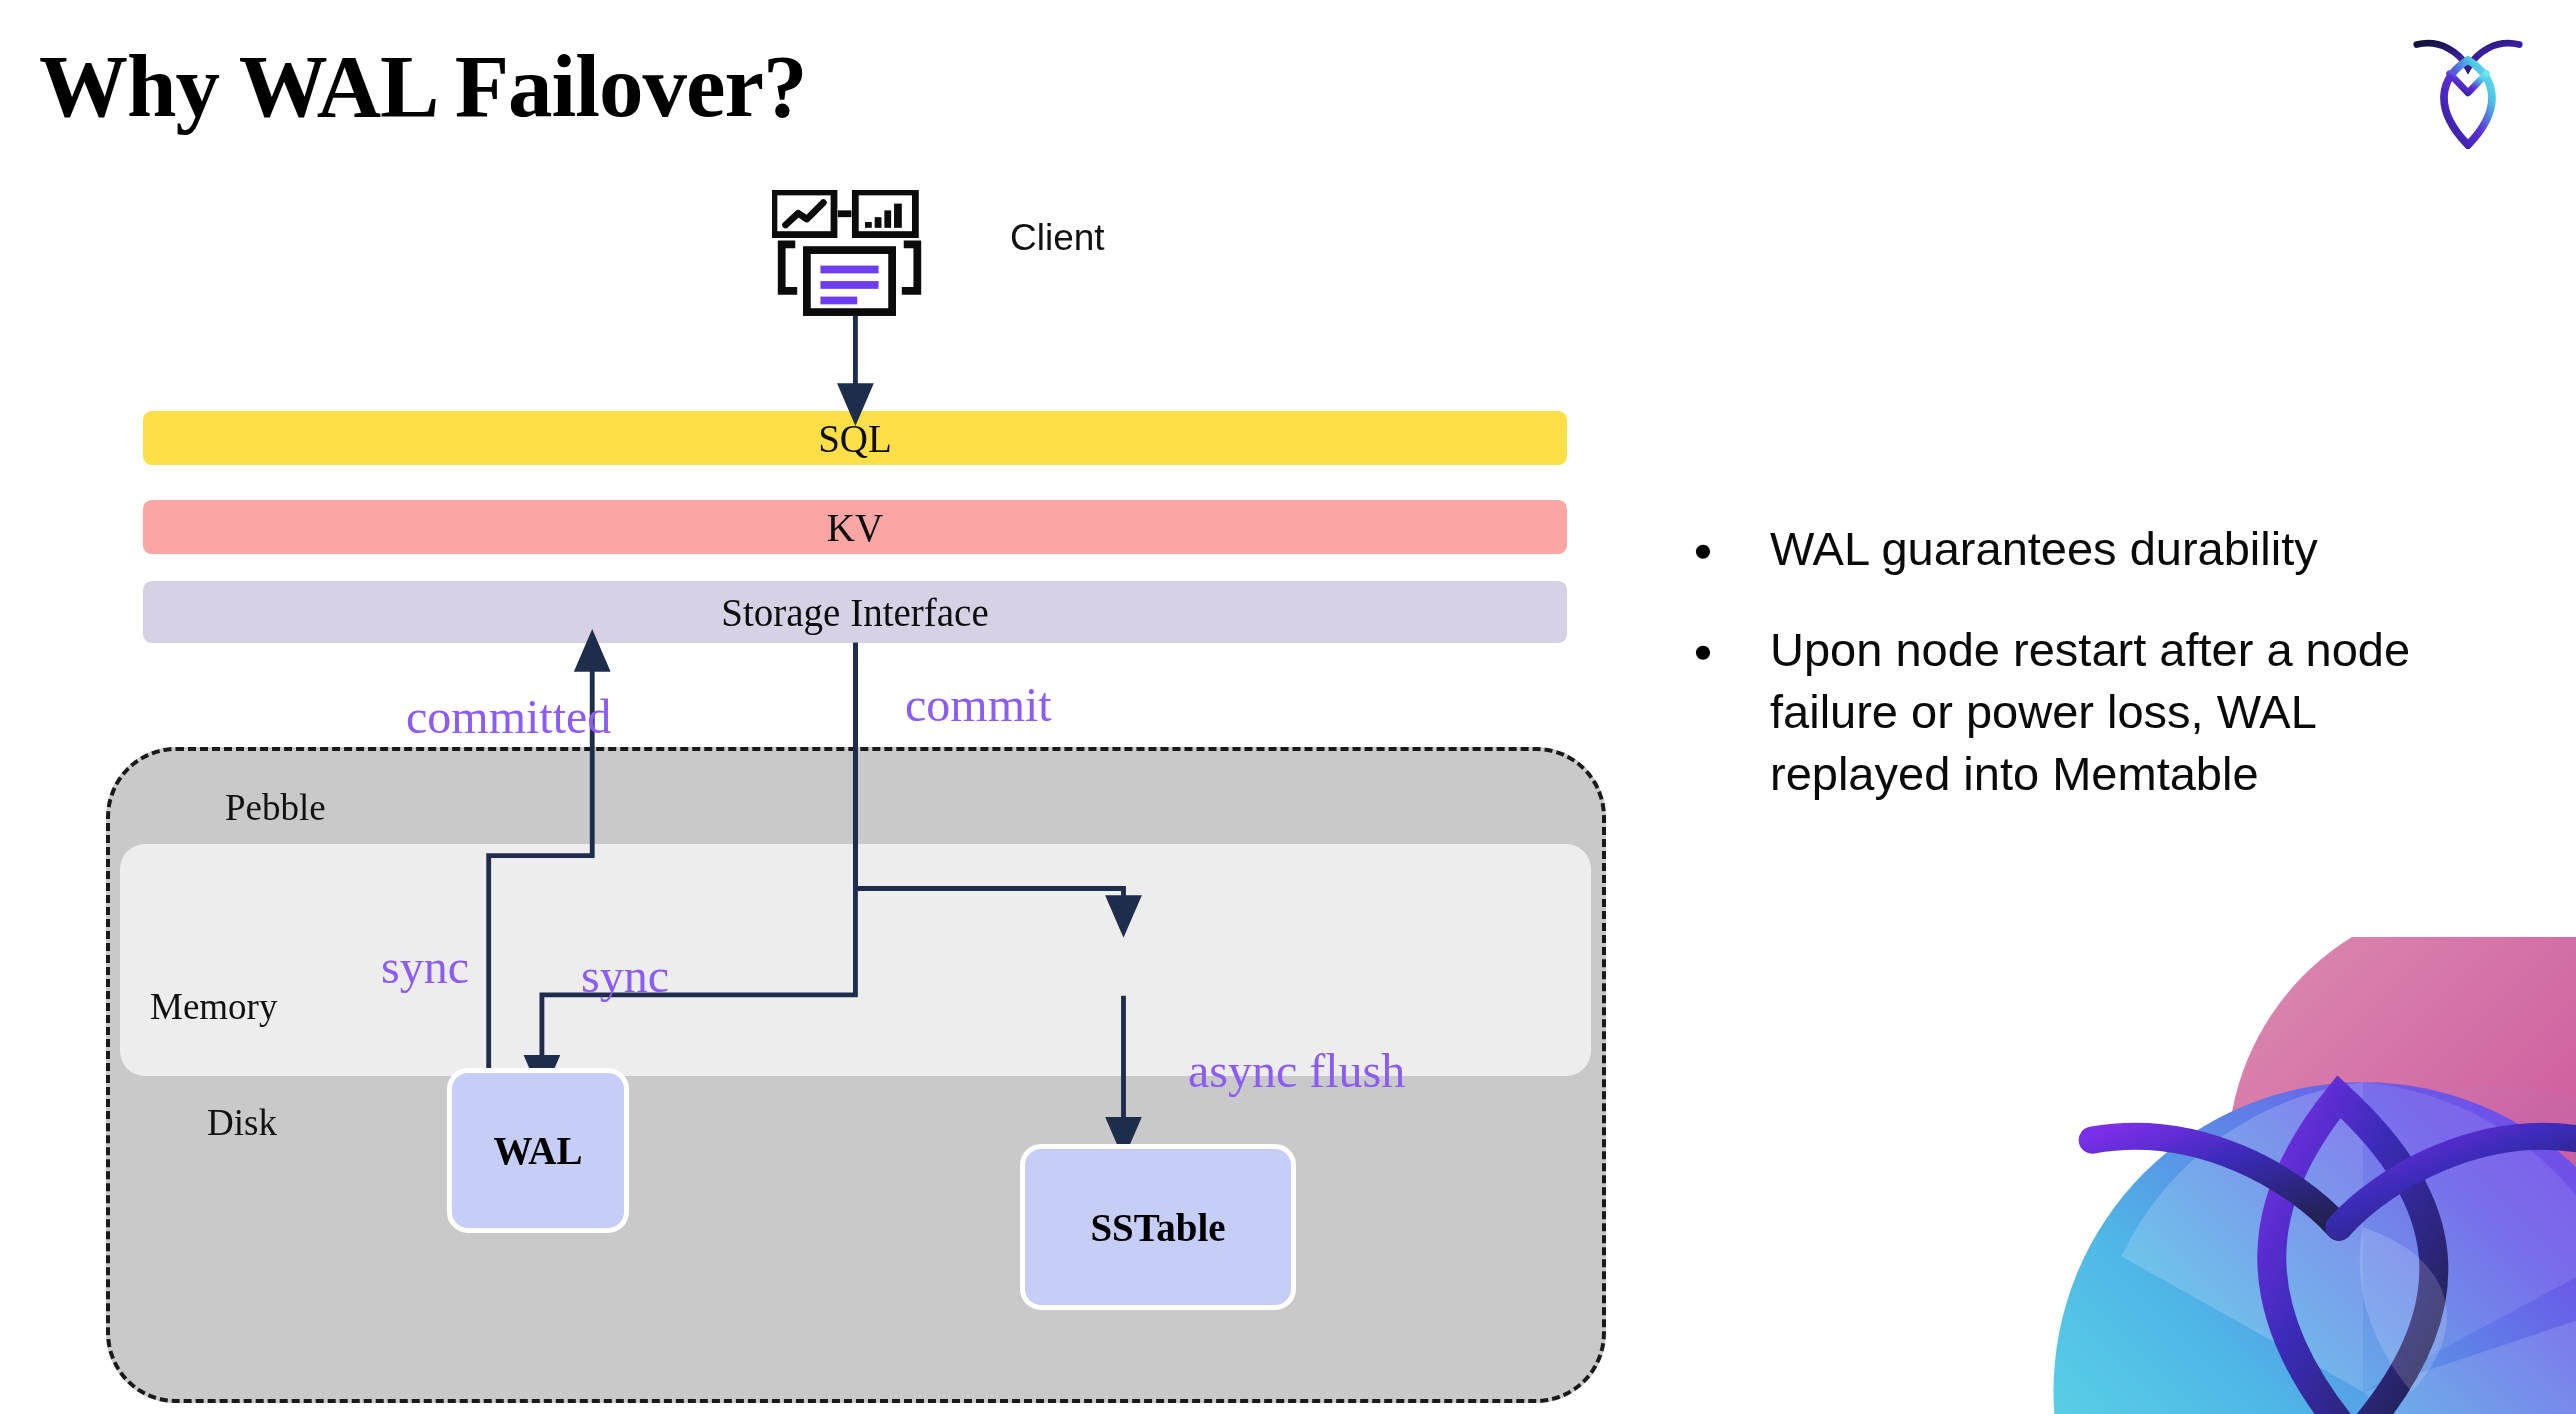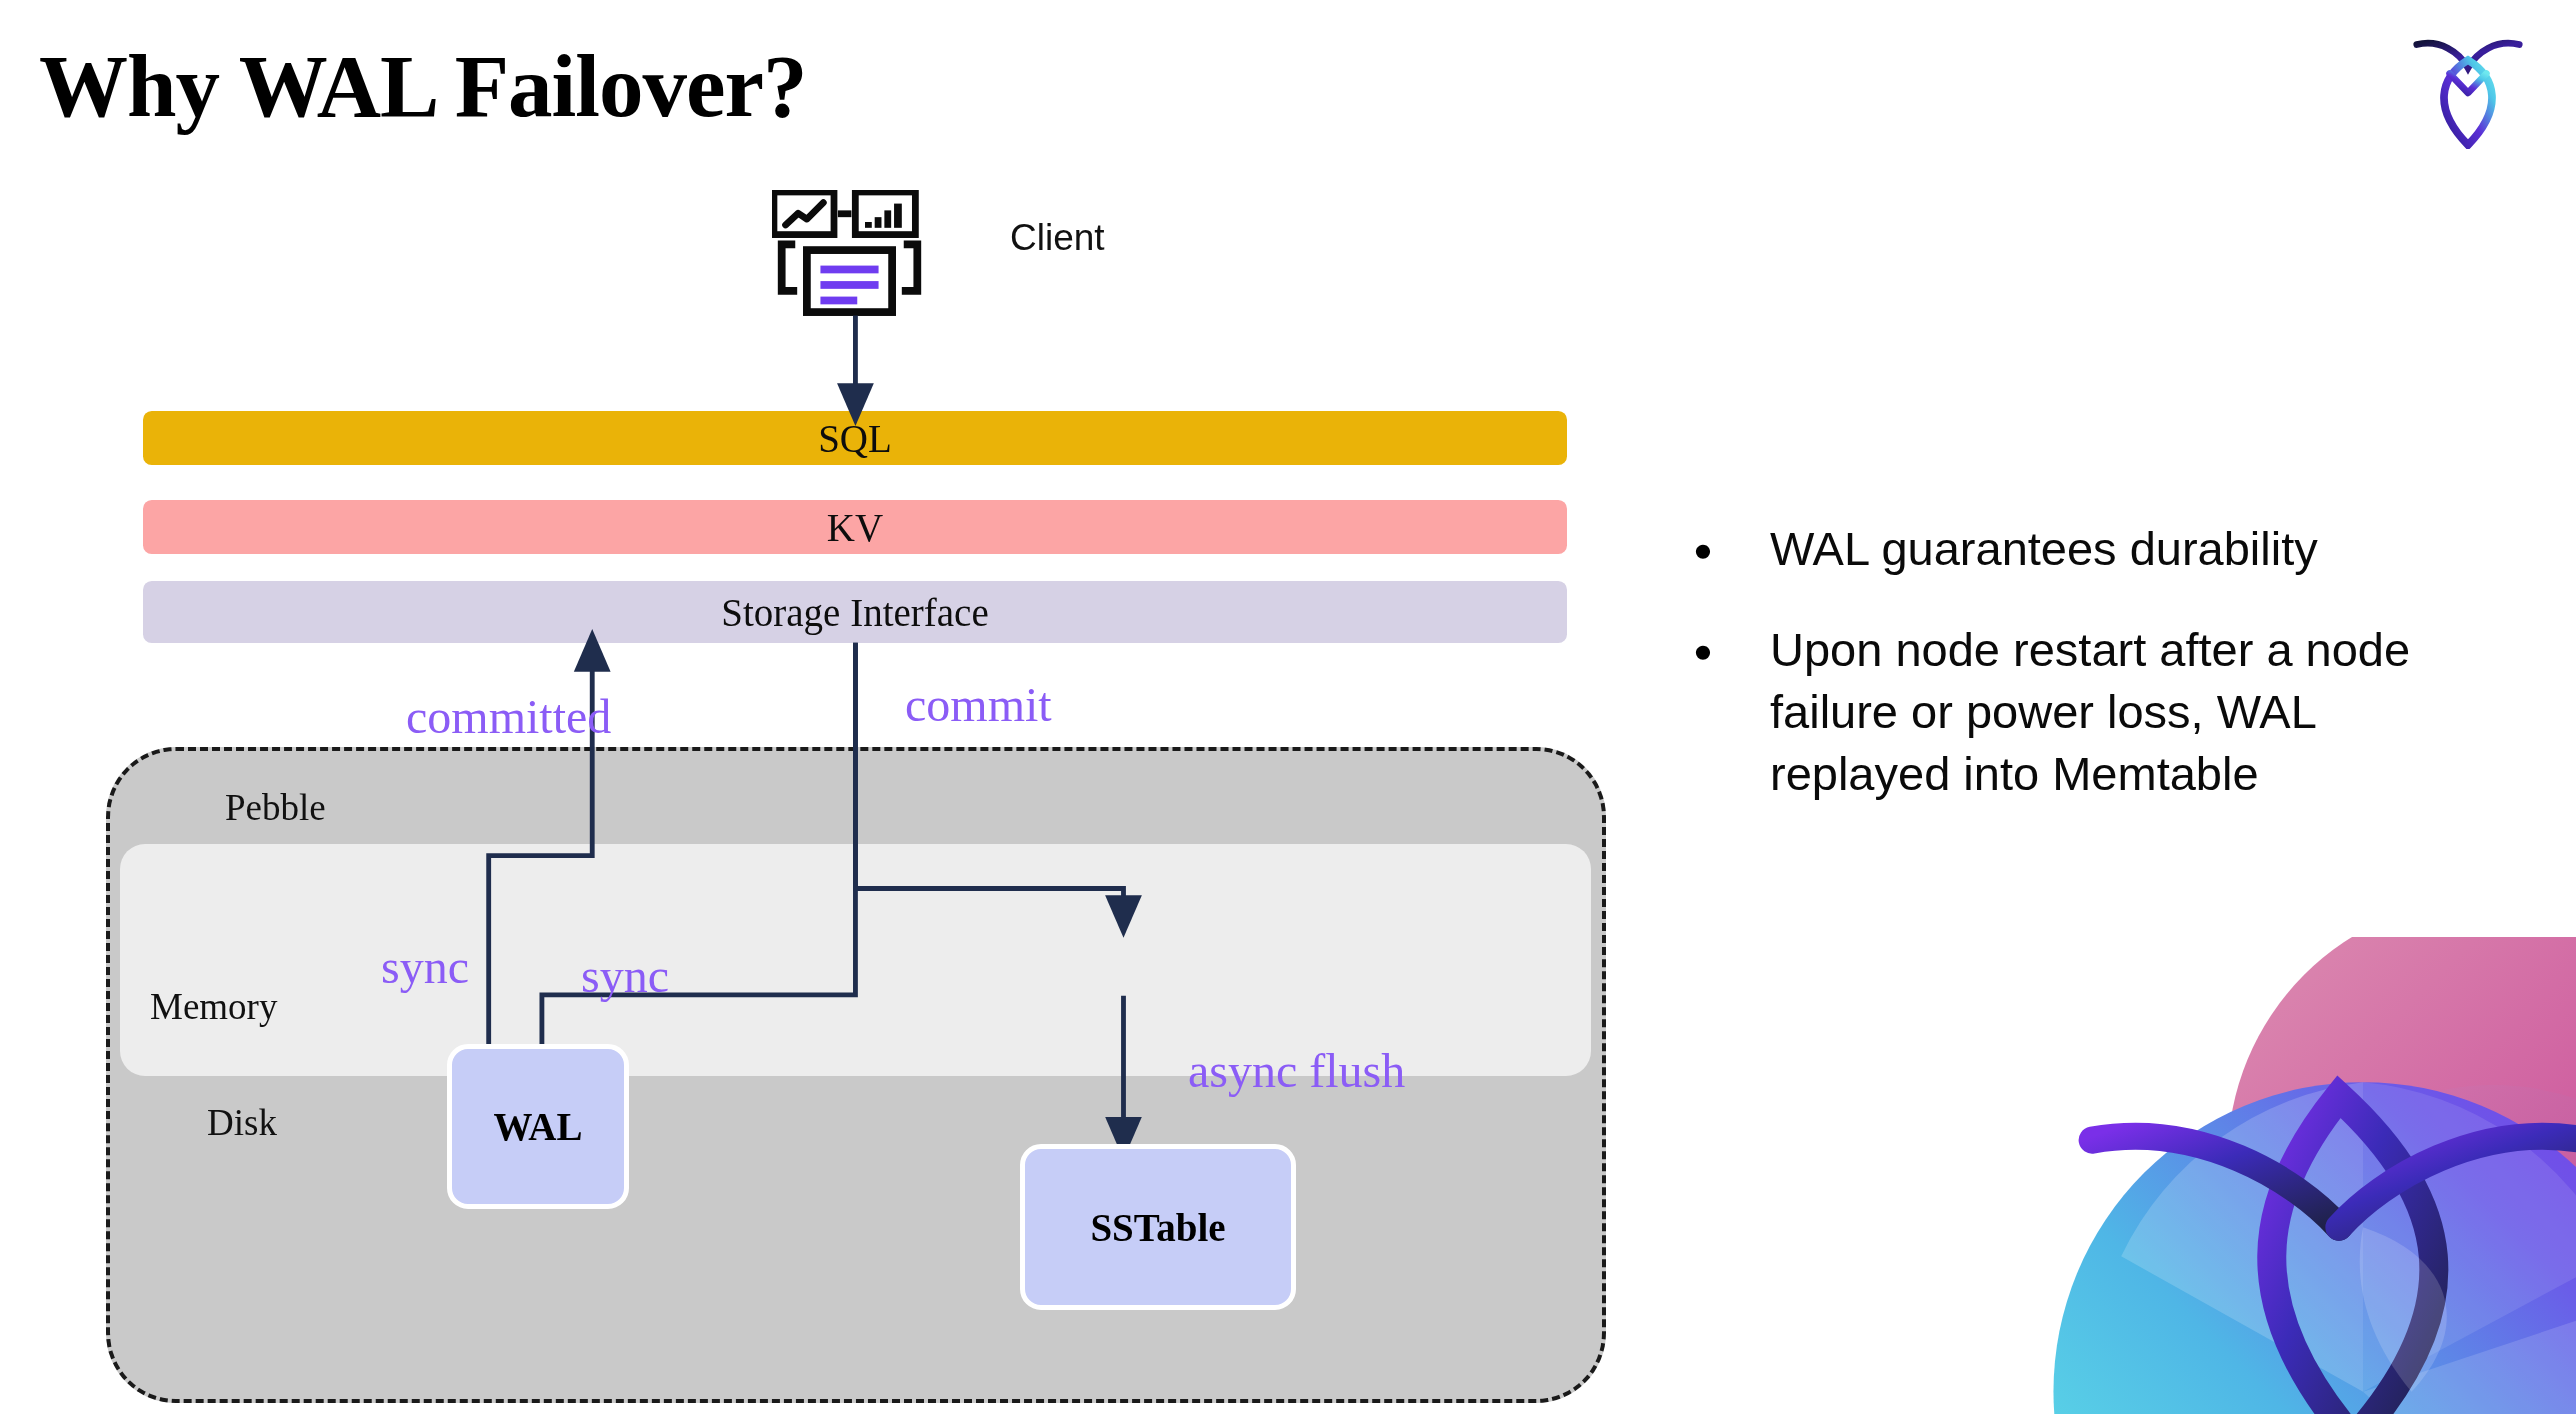--- a/index.html
+++ b/index.html
@@ -65,21 +65,21 @@
     display: flex;
     align-items: center;
     justify-content: center;
     font-family: "Liberation Serif", serif;
     font-size: 39px;
     color: #0d0d0d;
   }
   #bar-sql {
     top: 411px;
     height: 54px;
-    background: #eab308;
+    background: #fde047;
   }
   #bar-kv {
     top: 500px;
     height: 54px;
     background: #fca5a5;
   }
   #bar-storage {
     top: 581px;
     height: 62px;
     background: #d6d1e5;
@@ -135,21 +135,21 @@
     left: 983px;
     top: 922px;
     width: 281px;
     height: 74px;
     border: 2.9px solid #aaaaaa;
     border-radius: 13.5px;
     font-size: 39px;
   }
   #node-wal {
     left: 447px;
-    top: 1044px;
+    top: 1068px;
     width: 182px;
     height: 165px;
     border: 5.8px solid #ffffff;
     border-radius: 21px;
     font-size: 39px;
   }
   #node-sstable {
     left: 1020px;
     top: 1144px;
     width: 276px;

